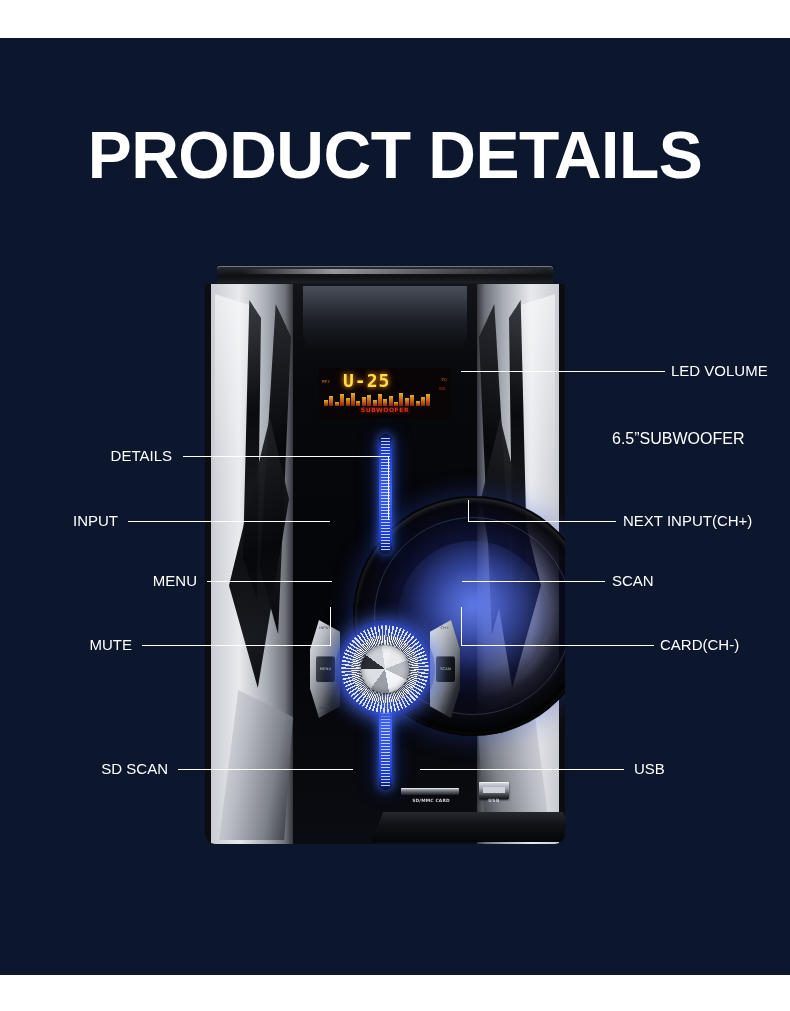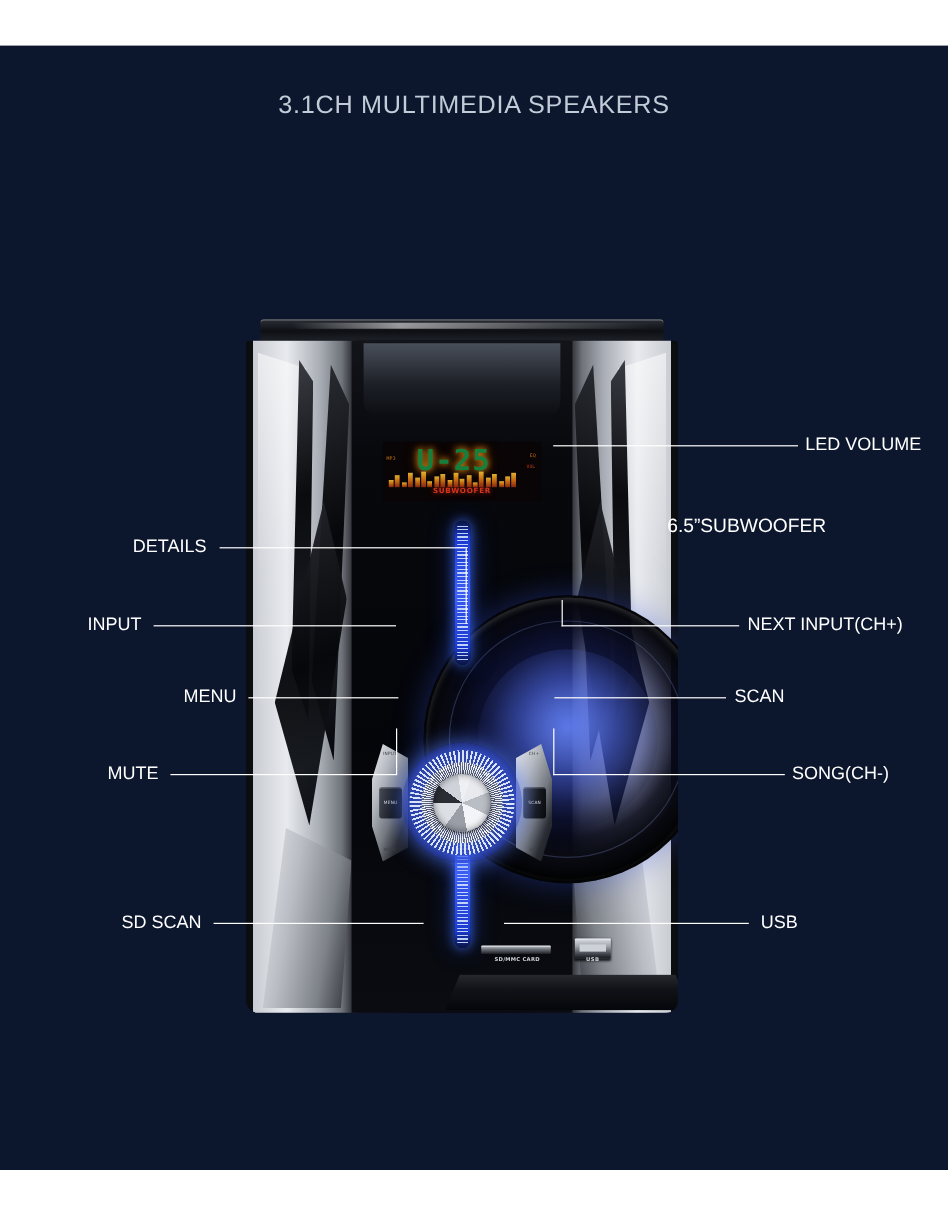--- a/index.html
+++ b/index.html
@@ -123,24 +123,24 @@
     border-radius:2px;
     overflow:hidden;
   }
   .led-mp3{
     position:absolute;left:3px;top:11px;
     font-size:4px;color:#d07a12;letter-spacing:.2px;
     font-family:"DejaVu Sans Mono", monospace;
   }
   .led-num{
     position:absolute;left:24px;top:2px;width:66px;
-    text-align:right;
+    text-align:left;
     font-family:"DejaVu Sans Mono", monospace;
-    font-size:24px;font-weight:700;letter-spacing:1px;
-    color:#15803d;
+    font-size:18px;font-weight:700;letter-spacing:1px;
+    color:#fde047;
     text-shadow:0 0 5px rgba(240,150,20,.95),0 0 10px rgba(230,120,10,.6);
   }
   .led-ind{
     position:absolute;right:4px;top:9px;
     font-size:4px;color:#c06a10;letter-spacing:.4px;
     font-family:"DejaVu Sans Mono", monospace;
   }
   .led-ind2{
     position:absolute;right:5px;top:18px;
     font-size:4px;color:#b43a18;
@@ -300,21 +300,21 @@
 </head>
 <body>
 
 <div id="page">
 
   <div class="top-white"></div>
   <div class="bottom-white"></div>
 
   <div class="navy-panel"></div>
 
-  <div class="subtitle">3.1CH MULTIMEDIA SPEAKERS</div>
+  <div class="title">PRODUCT DETAILS</div>
 
   <div class="product">
 
     <div class="lid">
       <div class="lid-shine"></div>
     </div>
 
     <div class="cabinet">
 
       <div class="wing left">
@@ -418,21 +418,21 @@
   <div class="leader" style="left:468px;top:521px;width:148px;"></div>
   <div class="leader v" style="left:468px;top:500px;height:22px;"></div>
   <div class="callout r" style="left:623px;top:512px;">NEXT INPUT(CH+)</div>
 
   <div class="leader" style="left:462px;top:581px;width:143px;"></div>
   <div class="callout r" style="left:612px;top:572px;">SCAN</div>
 
   <div class="leader" style="left:520px;top:645px;width:134px;"></div>
   <div class="leader v" style="left:461px;top:607px;height:39px;"></div>
   <div class="leader" style="left:461px;top:645px;width:60px;"></div>
-  <div class="callout r" style="left:660px;top:636px;">SONG(CH-)</div>
+  <div class="callout r" style="left:660px;top:636px;">CARD(CH-)</div>
 
   <div class="leader" style="left:420px;top:769px;width:204px;"></div>
   <div class="callout r" style="left:634px;top:760px;">USB</div>
 
   <div class="leader" style="left:183px;top:456px;width:205px;"></div>
   <div class="leader v" style="left:388px;top:456px;height:64px;"></div>
   <div class="callout l" style="left:0;width:172px;top:447px;">DETAILS</div>
 
   <div class="leader" style="left:128px;top:521px;width:202px;"></div>
   <div class="callout l" style="left:0;width:118px;top:512px;">INPUT</div>
@@ -440,15 +440,15 @@
   <div class="leader" style="left:207px;top:581px;width:125px;"></div>
   <div class="callout l" style="left:0;width:197px;top:572px;">MENU</div>
 
   <div class="leader" style="left:142px;top:645px;width:188px;"></div>
   <div class="leader v" style="left:330px;top:607px;height:39px;"></div>
   <div class="callout l" style="left:0;width:132px;top:636px;">MUTE</div>
 
   <div class="leader" style="left:178px;top:769px;width:175px;"></div>
   <div class="callout l" style="left:0;width:168px;top:760px;">SD SCAN</div>
 
-  <div class="plain-lbl" style="left:556px;top:430px;">6.5”SUBWOOFER</div>
+  <div class="plain-lbl" style="left:612px;top:430px;">6.5”SUBWOOFER</div>
 
 </div>
 
 </body></html>

